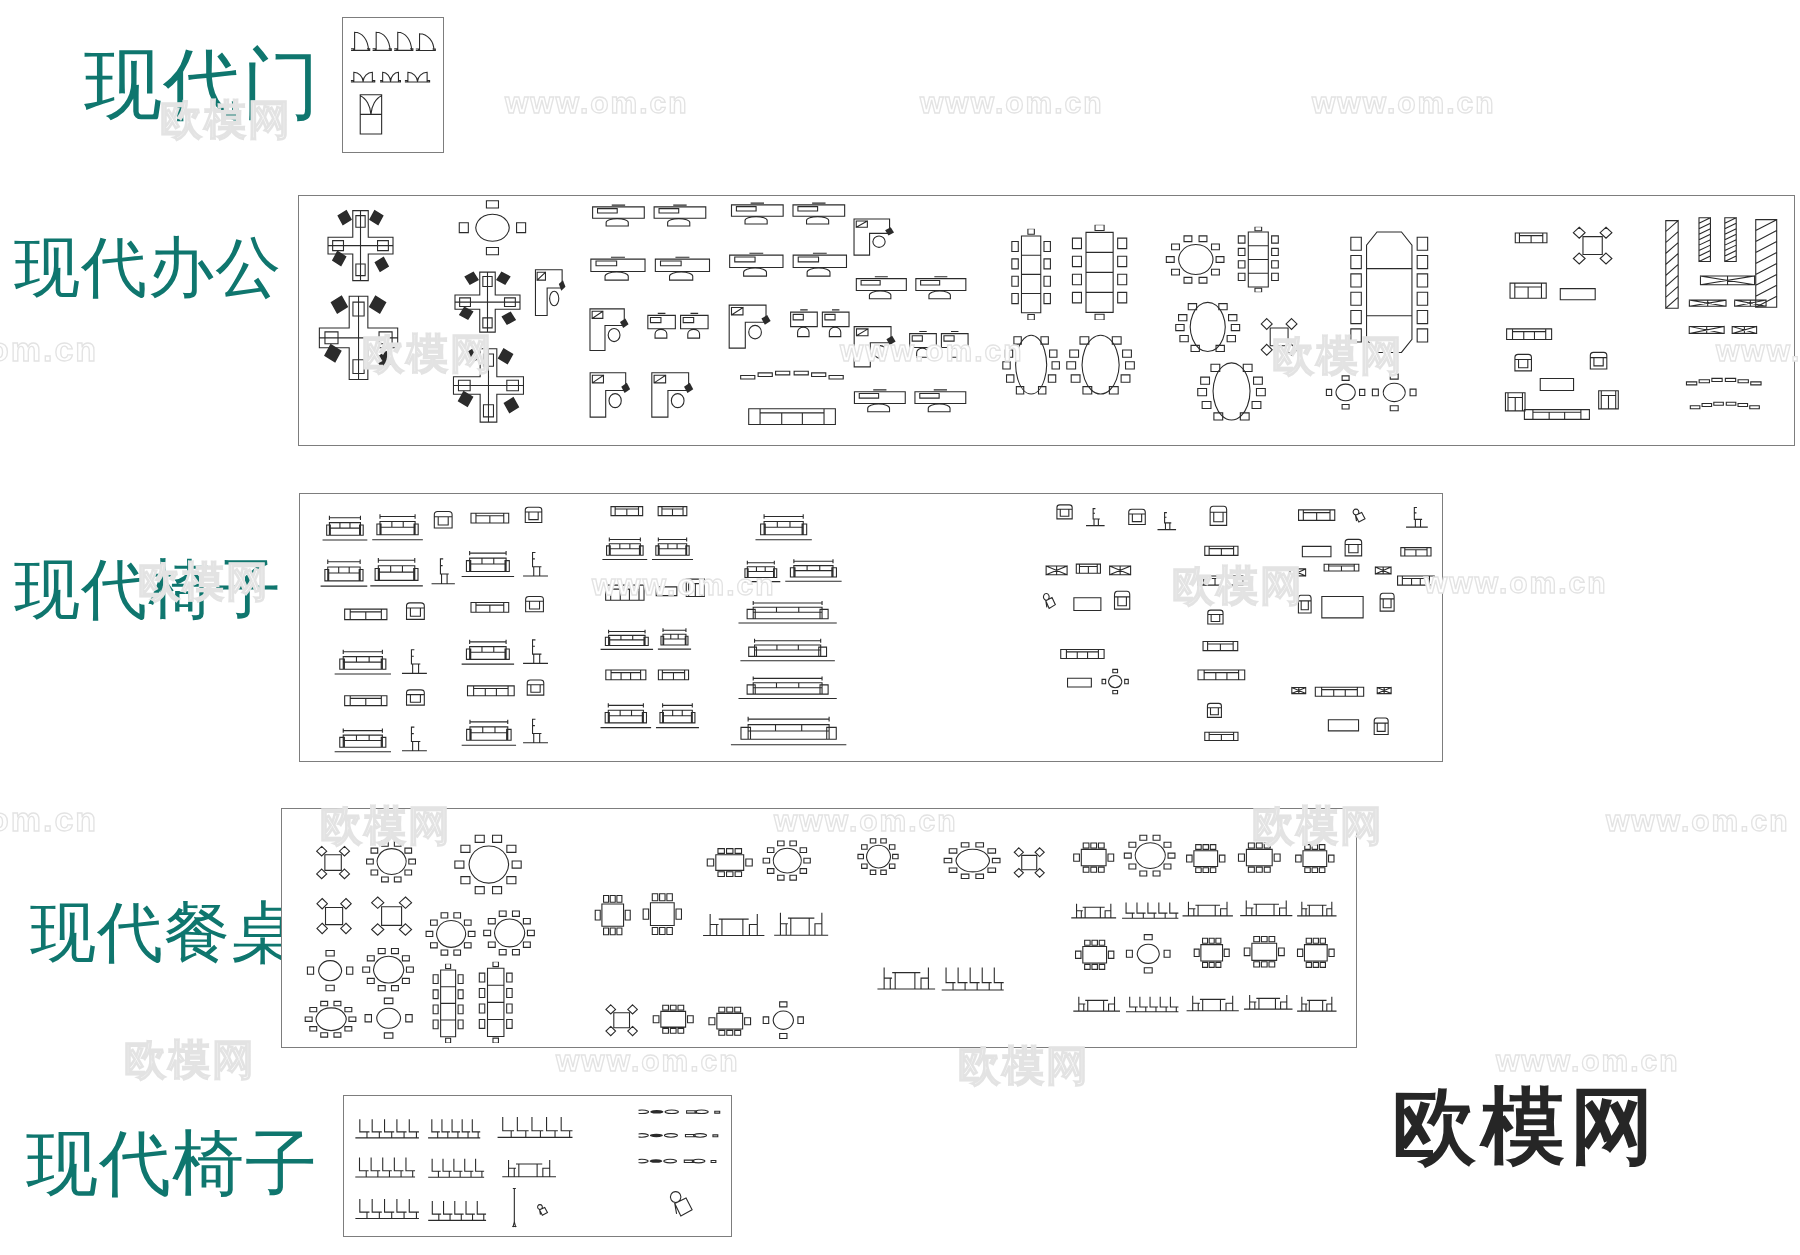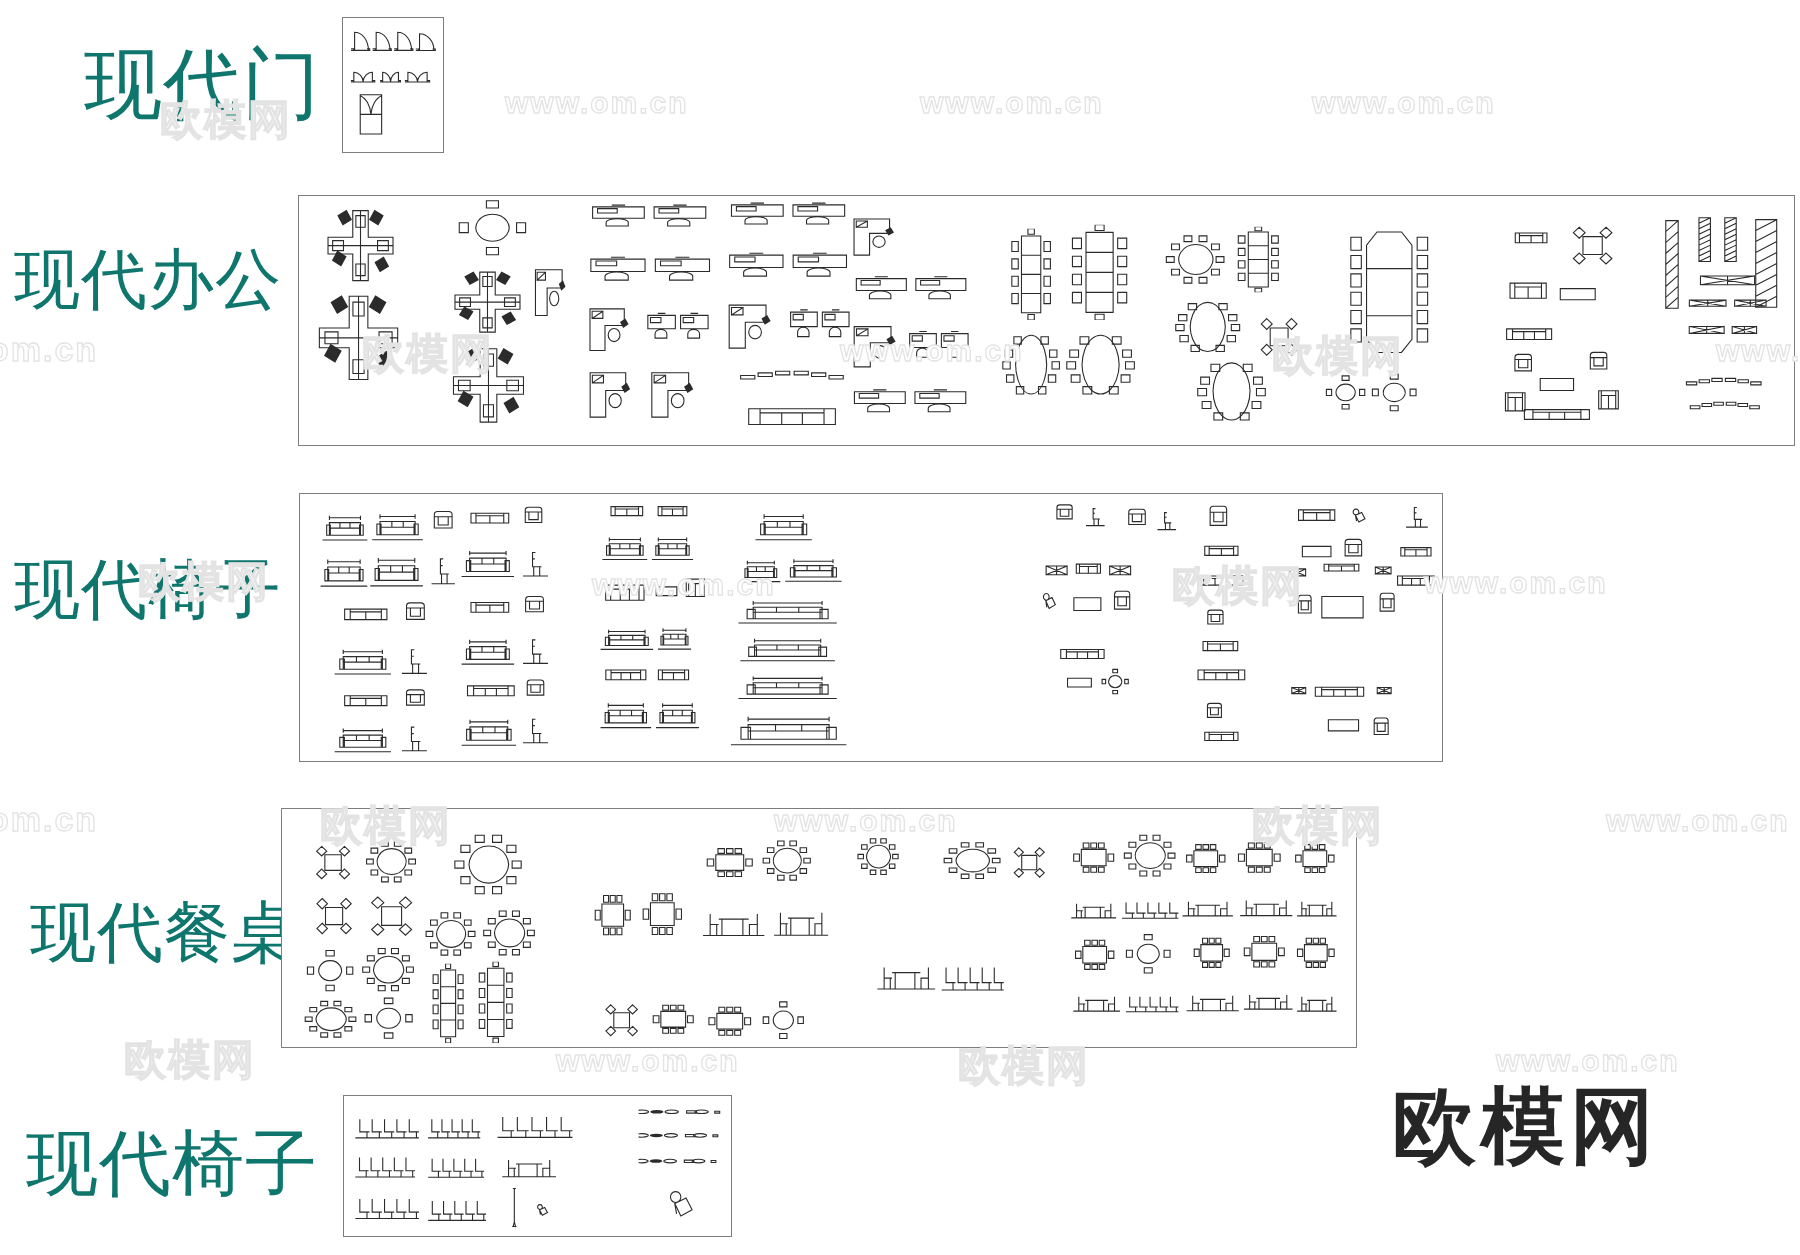--- a/index.html
+++ b/index.html
@@ -112,21 +112,21 @@
     <symbol id="s-lamp" viewBox="0 0 100 100" preserveAspectRatio="none">
       <path d="M50,6V80 M40,90h20 M50,80l-8,10 M50,80l8,10 M44,6h12"></path>
     </symbol>
     <symbol id="s-sketch" viewBox="0 0 100 100" preserveAspectRatio="none">
       <path d="M40,26a12,12 0 1 0 0.1,0z M38,52l26,-12 14,26-26,14z M38,52l4,22"></path>
     </symbol>
   </defs>
 </svg>
 
 <div class="sec-label" style="left: 84px; top: 50px; font-size: 78px;">现代门</div>
-<div class="sec-label" style="left: 14px; top: 250px; font-size: 66px;">现代办公</div>
+<div class="sec-label" style="left: 14px; top: 238px; font-size: 66px;">现代办公</div>
 <div class="sec-label" style="left: 14px; top: 560px; font-size: 66px;">现代椅子</div>
 <div class="sec-label" style="left: 30px; top: 903px; font-size: 66px;">现代餐桌</div>
 <div class="sec-label" style="left: 26px; top: 1132px; font-size: 72px;">现代椅子</div>
 
 <div class="box" style="left: 342px; top: 17px; width: 102px; height: 136px;">
     <svg xmlns="http://www.w3.org/2000/svg" viewBox="0 0 102 136">
       <use href="#s-door1" width="22" height="28" transform="translate(7,8)"></use>
       <use href="#s-door1" width="22" height="28" transform="translate(29,8)"></use>
       <use href="#s-door1" width="22" height="28" transform="translate(51,8)"></use>
       <use href="#s-door1" width="23" height="26" transform="translate(73,10)"></use>

